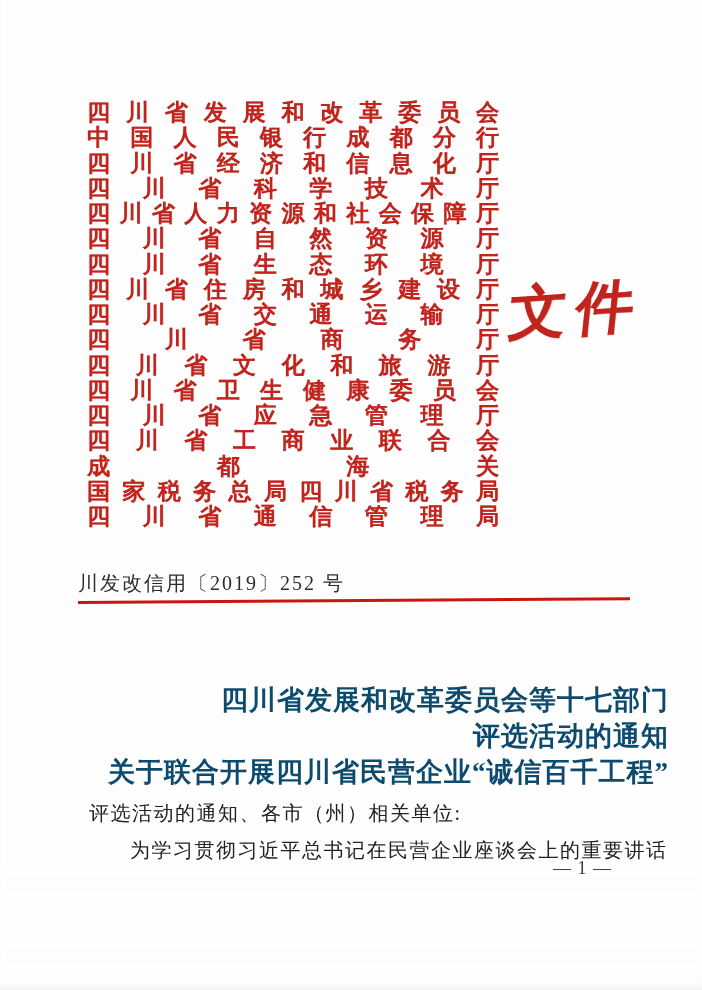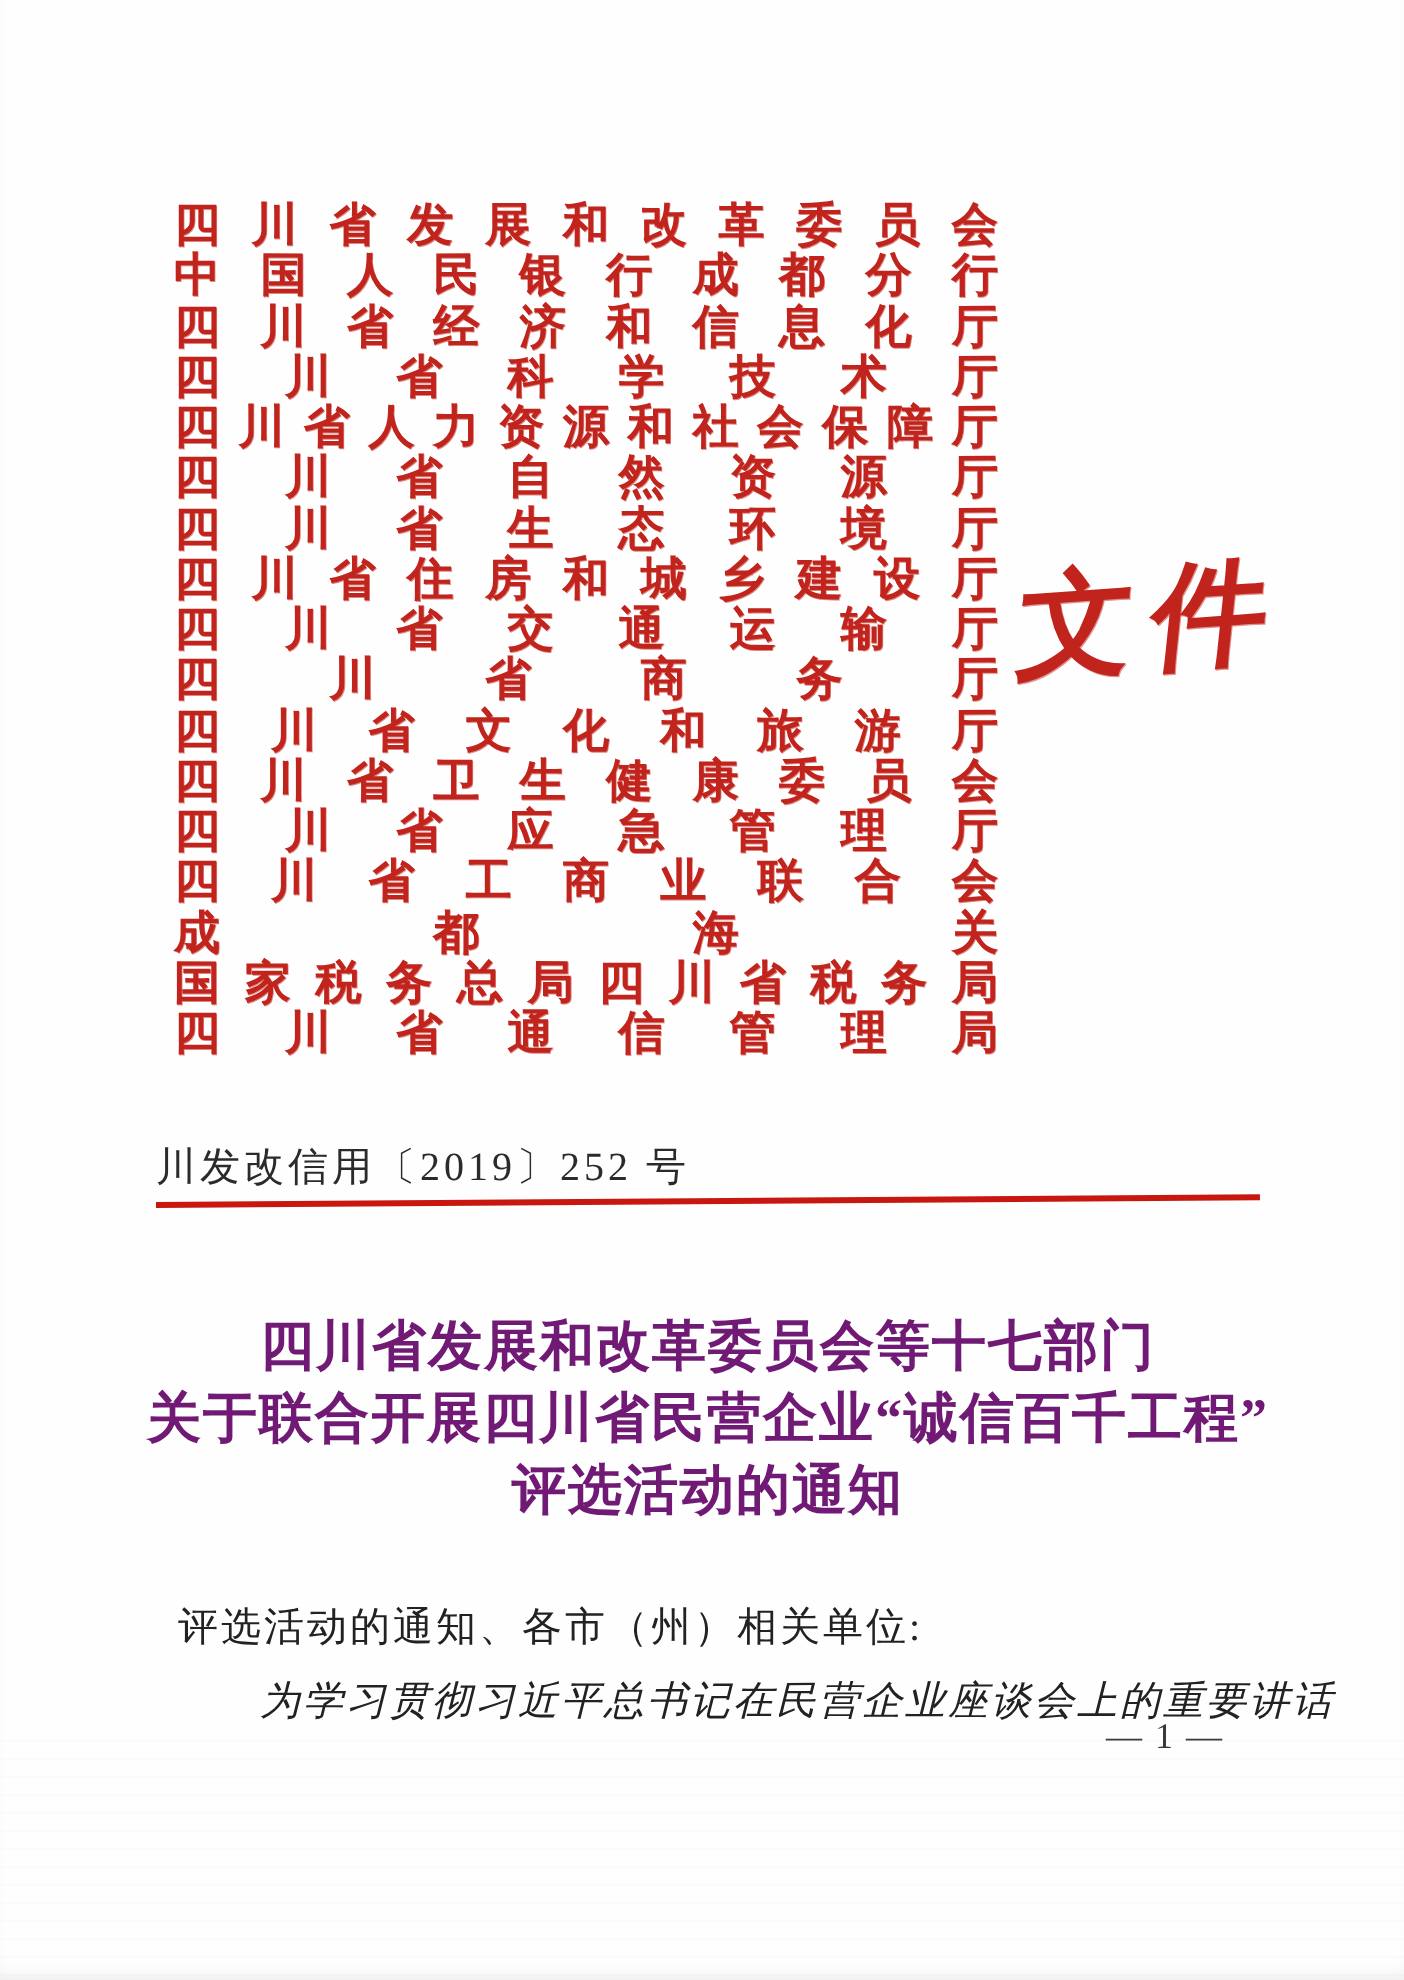--- a/index.html
+++ b/index.html
@@ -77,24 +77,24 @@
     height: 3px;
     background: var(--rule-red, #c8170e);
     transform: rotate(-0.4deg);
     transform-origin: left center;
   }
 
   
   .title-block {
     position: absolute;
     left: 39px;
-    top: 655px;
+    top: 682px;
     width: 630px;
-    text-align: center;
-    color: #701a75;
+    text-align: right;
+    color: #0c4a6e;
     font-weight: 700;
     font-size: 27px;
     line-height: 36px;
     letter-spacing: 1px;
   }
 
   
   .salutation {
     position: absolute;
     left: 89px;
@@ -105,21 +105,20 @@
     white-space: nowrap;
   }
   .body-line {
     position: absolute;
     left: 130px;
     top: 837px;
     font-size: 20px;
     letter-spacing: 1.5px;
     color: #222;
     white-space: nowrap;
-    font-style: italic;
   }
   .page-number {
     position: absolute;
     right: 90px;
     top: 858px;
     font-size: 18px;
     letter-spacing: 1px;
     color: #3a3a3a;
   }
 
@@ -332,22 +331,22 @@
     </div>
 
   <div class="stamp">文件</div>
 
   <div class="doc-number">川发改信用〔2019〕252 号</div>
 
   <div class="red-rule"></div>
 
   <div class="title-block">
     <div>四川省发展和改革委员会等十七部门</div>
+    <div>评选活动的通知</div>
     <div>关于联合开展四川省民营企业“诚信百千工程”</div>
-    <div>评选活动的通知</div>
   </div>
 
   <div class="salutation">评选活动的通知、各市（州）相关单位:</div>
 
   <div class="body-line">为学习贯彻习近平总书记在民营企业座谈会上的重要讲话</div>
 
   <div class="page-number">— 1 —</div>
 
   <div class="scan-stripes"></div>
 </div>

